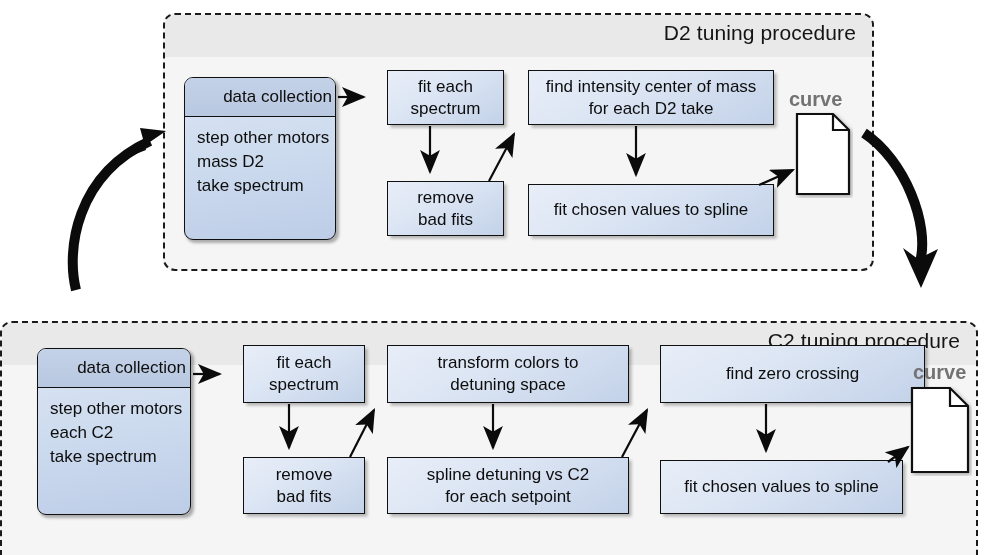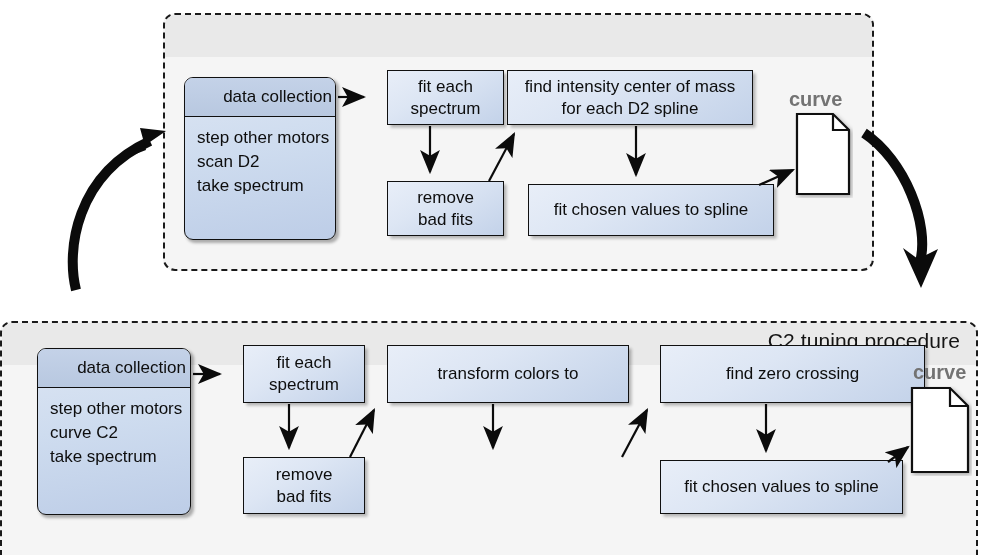--- a/index.html
+++ b/index.html
@@ -38,44 +38,45 @@
 
   svg.lines{position:absolute;left:0;top:0;width:1002px;height:555px;pointer-events:none;}
 </style>
 </head>
 <body>
 
 <div id="stage">
 
   <div class="panel" style="left:163px;top:13px;width:711px;height:258px;">
     <div class="panel-title-band"></div>
+    <div class="panel-title">D2 tuning procedure</div>
   </div>
 
   <div class="dc" style="left:184px;top:77px;width:152px;height:163px;">
     <div class="dc-head">data collection</div>
     <div class="dc-body">
       <div>step other motors</div>
-      <div>scan D2</div>
+      <div>mass D2</div>
       <div>take spectrum</div>
     </div>
   </div>
 
   <div class="box" style="left:372px;top:70px;width:117px;height:55px;flex-direction:column;">
     <span>fit each</span>
     <span>spectrum</span>
   </div>
 
   <div class="box" style="left:372px;top:181px;width:117px;height:55px;flex-direction:column;">
     <span>remove</span>
     <span>bad fits</span>
   </div>
 
-  <div class="box" style="left:492px;top:70px;width:246px;height:55px;flex-direction:column;">
+  <div class="box" style="left:513px;top:70px;width:246px;height:55px;flex-direction:column;">
     <span>find intensity center of mass</span>
-    <span>for each D2 spline</span>
+    <span>for each D2 take</span>
   </div>
 
   <div class="box" style="left:513px;top:184px;width:246px;height:52px;">
     <span>fit chosen values to spline</span>
   </div>
 
   <div class="doc-label" style="left:789px;top:88px;">curve</div>
   <svg class="doc" style="left:795px;top:112px;" width="58" height="86" viewBox="0 0 58 86">
     <path d="M2 2 H38 L54 18 V82 H2 Z" fill="#ffffff" stroke="#101010" stroke-width="2.2" style="filter:drop-shadow(2.5px 2.5px 2px rgba(0,0,0,.3));"></path>
     <path d="M38 2 V18 H54" fill="none" stroke="#101010" stroke-width="2.2"></path>
@@ -83,39 +84,44 @@
 
   <div class="panel" style="left:0;top:289px;width:978px;height:249px;margin-top:32px;">
     <div class="panel-title-band"></div>
     <div class="panel-title">C2 tuning procedure</div>
   </div>
 
   <div class="dc" style="left:37px;top:348px;width:154px;height:167px;">
     <div class="dc-head">data collection</div>
     <div class="dc-body">
       <div>step other motors</div>
-      <div>curve C2</div>
+      <div>each C2</div>
       <div>take spectrum</div>
     </div>
   </div>
 
   <div class="box" style="left:228px;top:345px;width:122px;height:58px;flex-direction:column;">
     <span>fit each</span>
     <span>spectrum</span>
   </div>
 
   <div class="box" style="left:228px;top:457px;width:122px;height:57px;flex-direction:column;">
     <span>remove</span>
     <span>bad fits</span>
   </div>
 
   <div class="box" style="left:372px;top:345px;width:242px;height:58px;flex-direction:column;">
     <span>transform colors to</span>
+    <span>detuning space</span>
   </div>
 
+  <div class="box" style="left:372px;top:457px;width:242px;height:57px;flex-direction:column;">
+    <span>spline detuning vs C2</span>
+    <span>for each setpoint</span>
+  </div>
 
   <div class="box" style="left:645px;top:345px;width:265px;height:58px;">
     <span>find zero crossing</span>
   </div>
 
   <div class="box" style="left:645px;top:460px;width:243px;height:54px;">
     <span>fit chosen values to spline</span>
   </div>
 
   <div class="doc-label" style="left:913px;top:361px;">curve</div>

